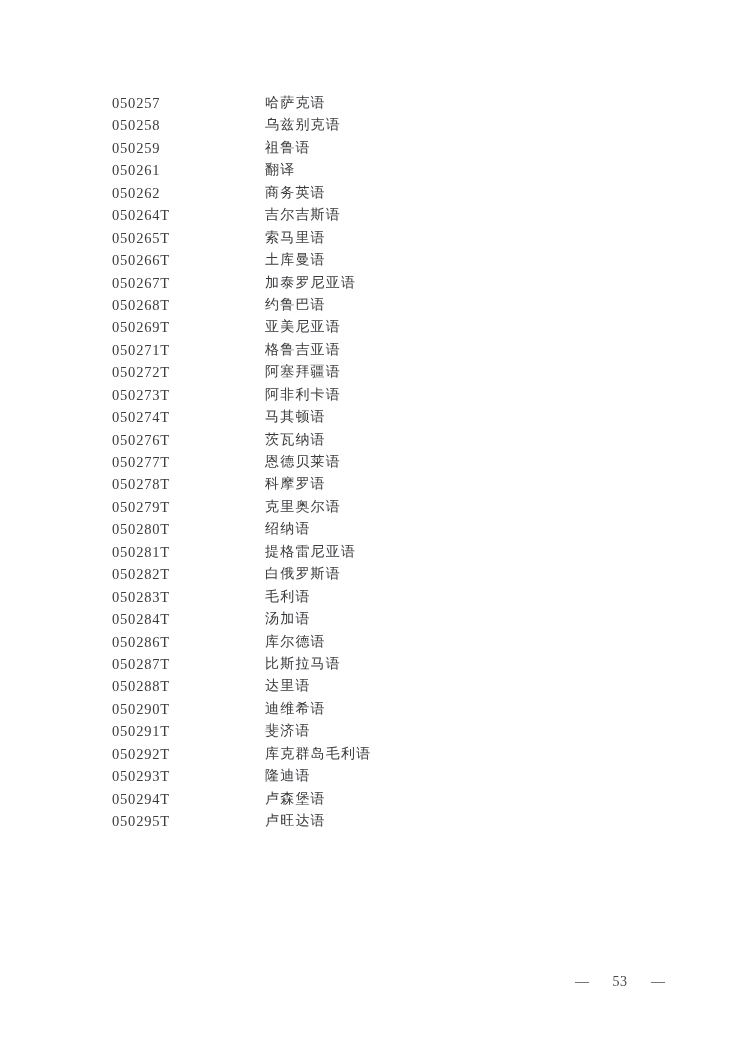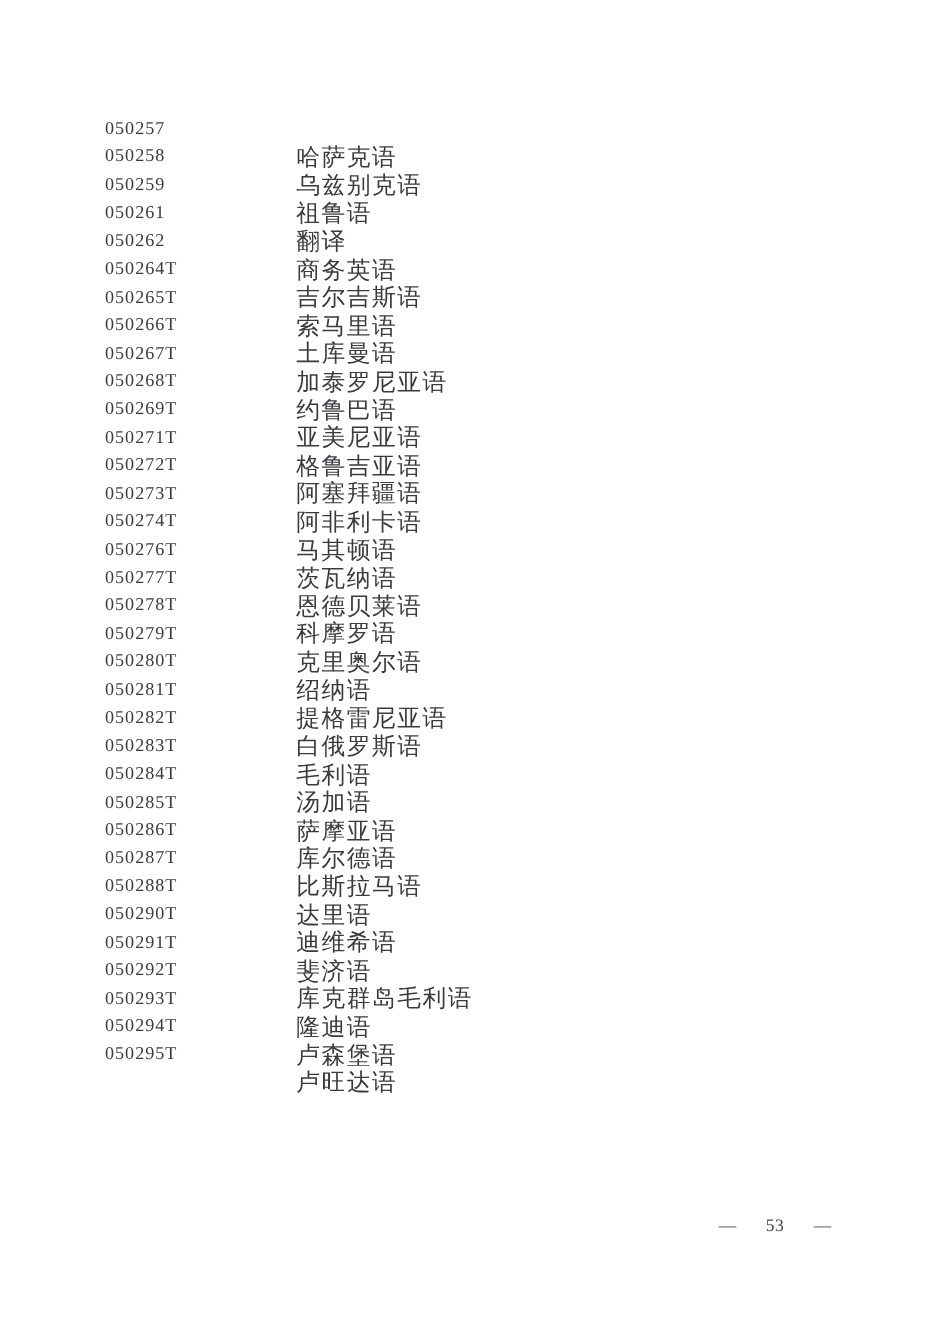--- a/index.html
+++ b/index.html
@@ -26,32 +26,31 @@
     left: 0;
     right: 0;
   }
   .row {
     height: 22.45px;
     line-height: 22.45px;
     white-space: nowrap;
   }
   .code {
     display: inline-block;
-    margin-left: 84px;
+    margin-left: 112px;
     width: 153px;
     font-size: 14.5px;
     letter-spacing: 0.8px;
     vertical-align: top;
   }
   .name {
     display: inline-block;
-    font-size: 19px;
+    font-size: 14px;
     letter-spacing: 1.2px;
     vertical-align: top;
-    margin-top: 24px;
   }
   .page-footer {
     position: absolute;
     top: 974px;
     left: 575px;
     font-size: 14px;
     color: #44444c;
     white-space: nowrap;
   }
   .page-footer .dash {
@@ -86,21 +85,20 @@
       <div class="row"><span class="code">050274T</span><span class="name">马其顿语</span></div>
       <div class="row"><span class="code">050276T</span><span class="name">茨瓦纳语</span></div>
       <div class="row"><span class="code">050277T</span><span class="name">恩德贝莱语</span></div>
       <div class="row"><span class="code">050278T</span><span class="name">科摩罗语</span></div>
       <div class="row"><span class="code">050279T</span><span class="name">克里奥尔语</span></div>
       <div class="row"><span class="code">050280T</span><span class="name">绍纳语</span></div>
       <div class="row"><span class="code">050281T</span><span class="name">提格雷尼亚语</span></div>
       <div class="row"><span class="code">050282T</span><span class="name">白俄罗斯语</span></div>
       <div class="row"><span class="code">050283T</span><span class="name">毛利语</span></div>
       <div class="row"><span class="code">050284T</span><span class="name">汤加语</span></div>
-      <div class="row"><span class="code">050285T</span><span class="name">萨摩亚语</span></div>
       <div class="row"><span class="code">050286T</span><span class="name">库尔德语</span></div>
       <div class="row"><span class="code">050287T</span><span class="name">比斯拉马语</span></div>
       <div class="row"><span class="code">050288T</span><span class="name">达里语</span></div>
       <div class="row"><span class="code">050290T</span><span class="name">迪维希语</span></div>
       <div class="row"><span class="code">050291T</span><span class="name">斐济语</span></div>
       <div class="row"><span class="code">050292T</span><span class="name">库克群岛毛利语</span></div>
       <div class="row"><span class="code">050293T</span><span class="name">隆迪语</span></div>
       <div class="row"><span class="code">050294T</span><span class="name">卢森堡语</span></div>
       <div class="row"><span class="code">050295T</span><span class="name">卢旺达语</span></div>
     </div>

